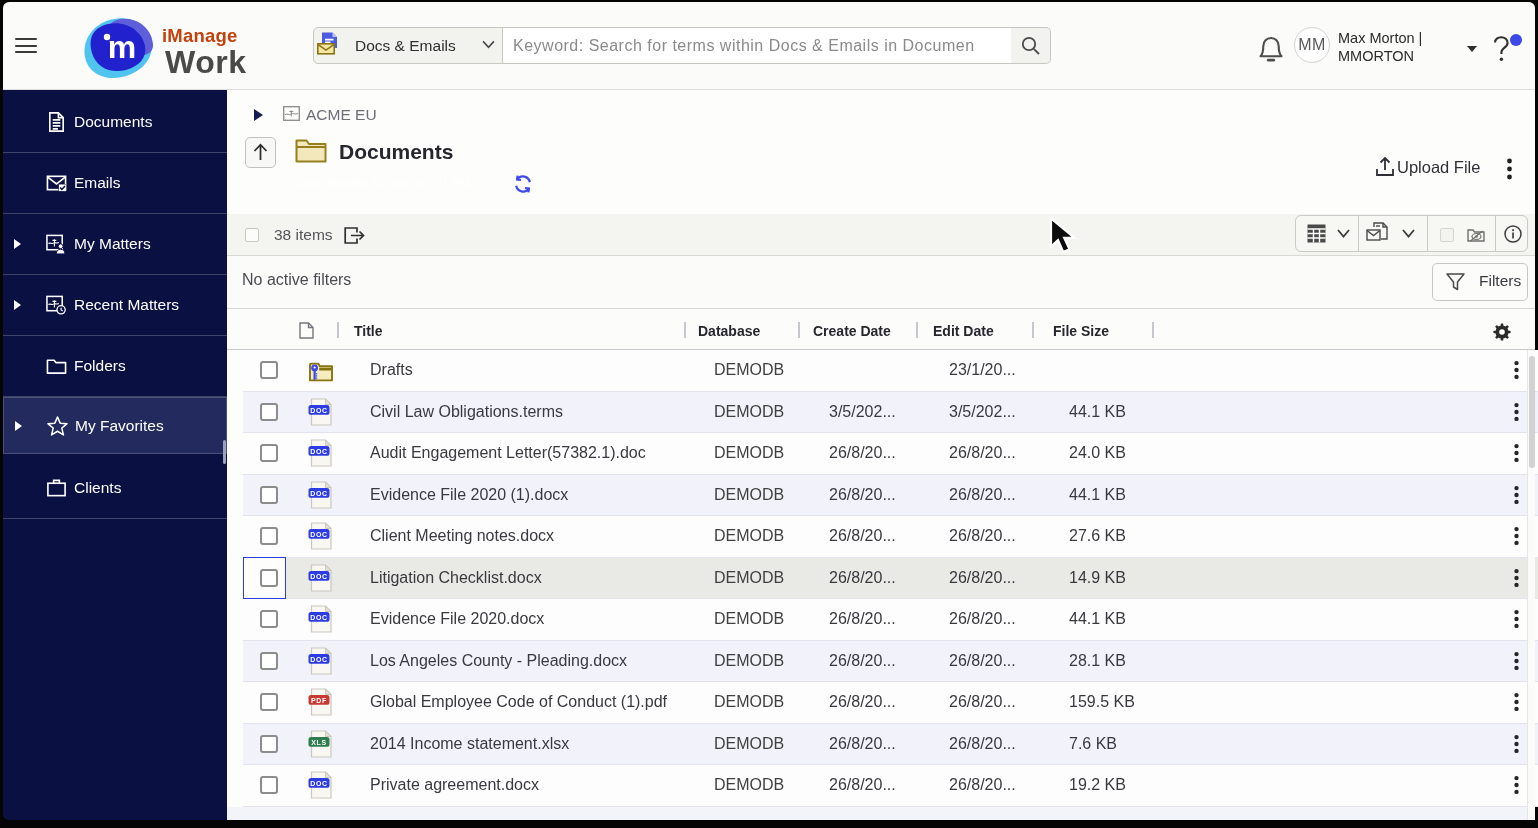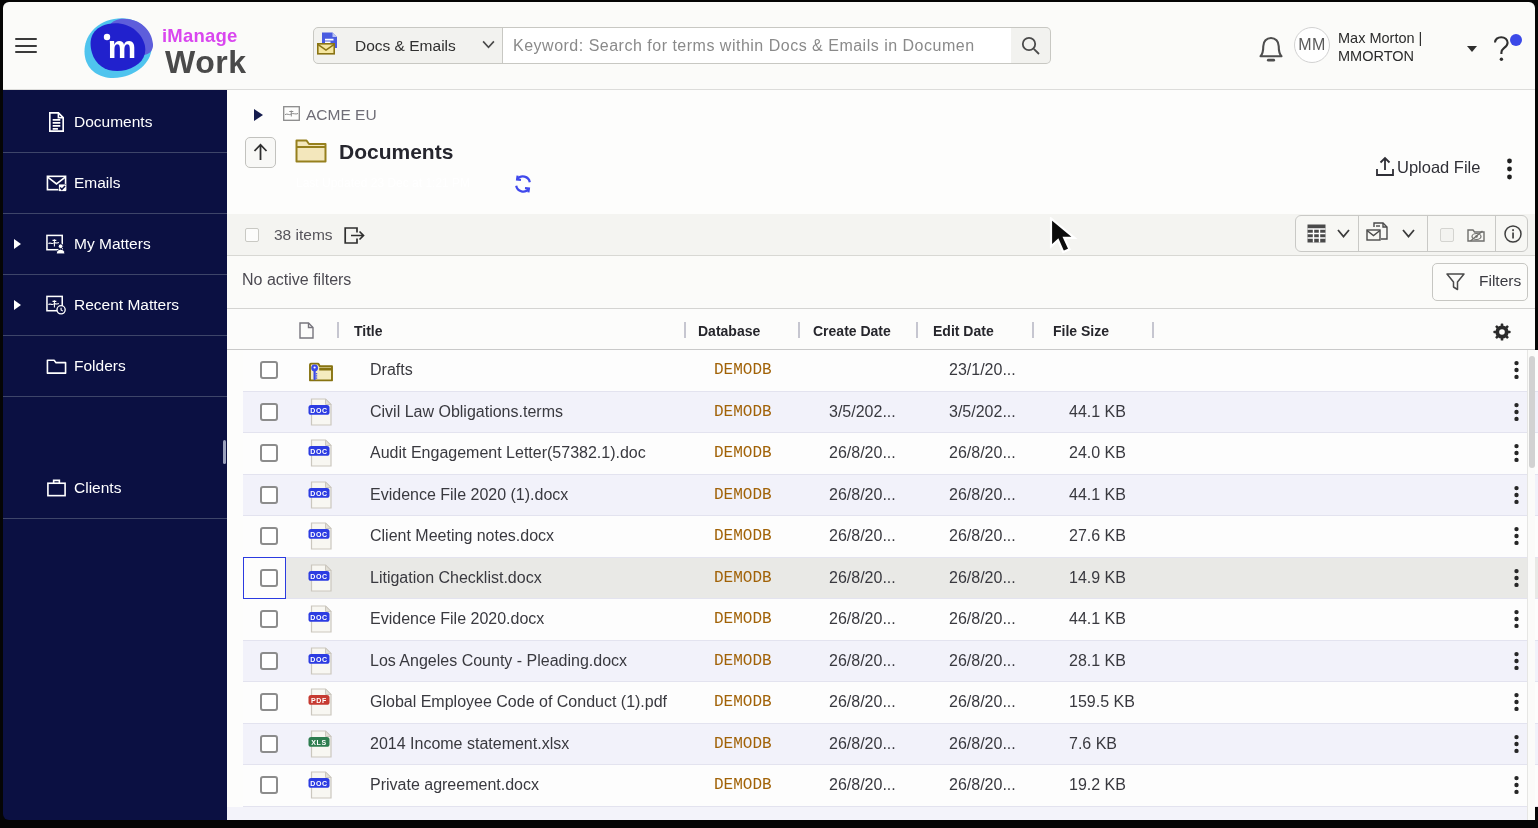--- a/index.html
+++ b/index.html
@@ -3,21 +3,21 @@
 <meta charset="utf-8">
 <style>
 * { margin:0; padding:0; box-sizing:border-box; }
 html,body { width:1538px; height:828px; overflow:hidden; }
 body { background:#050505; font-family:"Liberation Sans", sans-serif; position:relative; }
 .abs { position:absolute; }
 
 
 #header { left:3px; top:2px; width:1532px; height:88px; background:#fbfbf9; border-bottom:1px solid #dcdcda; border-radius:6px 6px 0 0; }
 .hline { position:absolute; left:15px; width:22px; height:2.4px; background:#3a3a3a; border-radius:1px; }
-#brandname { left:162px; top:25px; font-size:18.5px; font-weight:700; color:#d946ef; letter-spacing:.2px; }
+#brandname { left:162px; top:25px; font-size:18.5px; font-weight:700; color:#c2410c; letter-spacing:.2px; }
 #brandwork { left:165px; top:44px; font-size:32px; font-weight:700; color:#4a4a4a; letter-spacing:.5px; }
 
 
 #seg1 { left:313px; top:27px; width:190px; height:37px; background:#f2f2ef; border:1px solid #c8c8c3; border-radius:5px 0 0 5px; }
 #sinput { left:502px; top:27px; width:510px; height:37px; background:#fff; border:1px solid #c8c8c3; line-height:35px; padding-left:10px; font-size:16px; letter-spacing:0.5px; color:#8a8a8a; white-space:nowrap; overflow:hidden; }
 #sbtn { left:1011px; top:27px; width:40px; height:37px; background:#f2f2ef; border:1px solid #c8c8c3; border-left:none; border-radius:0 5px 5px 0; }
 #segtext { left:355px; top:37px; font-size:15.5px; color:#2f2f2f; }
 
 
 #avatar { left:1294px; top:27px; width:36px; height:36px; border:1px solid #d2d2d2; border-radius:50%; background:#fff; text-align:center; line-height:34px; font-size:16px; color:#5a5a5a; letter-spacing:.3px; }
@@ -64,21 +64,21 @@
 .hsep { position:absolute; top:322px; width:2px; height:16px; background:#c6c6d0; }
 .hlabel { position:absolute; top:323px; font-size:14px; font-weight:700; color:#26262c; }
 
 
 .row { position:absolute; left:227px; width:1300px; height:41.5px; border-bottom:1px solid #e3e3ef; background:#fdfdfd;margin-left:16px; }
 .row.lav { background:#f2f2fa; }
 .row.hov { background:#e9e9e6; }
 .rcb { position:absolute; left:17px; top:50%; transform:translateY(-50%); width:18px; height:18px; border:2px solid #8c8c8c; border-radius:3px; background:#fff; }
 .ricon { position:absolute; left:65px; top:50%; transform:translateY(-50%); }
 .rtitle { position:absolute; left:127px; top:50%; transform:translateY(-50%); font-size:16px; color:#39393f; white-space:nowrap; }
-.rdb { position:absolute; left:471px; top:50%; transform:translateY(-50%); font-size:16px; color:#a16207;font-family:Liberation Mono, monospace; }
+.rdb { position:absolute; left:471px; top:50%; transform:translateY(-50%); font-size:16px; color:#404040; }
 .rcd { position:absolute; left:586px; top:50%; transform:translateY(-50%); font-size:16px; color:#39393f; }
 .red { position:absolute; left:706px; top:50%; transform:translateY(-50%); font-size:16px; color:#39393f; }
 .rfs { position:absolute; left:826px; top:50%; transform:translateY(-50%); font-size:16px; color:#39393f; }
 .rkb { position:absolute; left:1271px; top:50%; transform:translateY(-50%); width:5px; height:19px; }
 
 
 #partialrow { left:227px; top:806.5px; width:1300px; height:13.5px; background:#f3f3fa; }
 #tscroll { left:1527px; top:350px; width:8px; height:470px; background:#fbfbf9; border-left:1px solid #e6e6e4; }
 #tthumb { left:1528.5px; top:356px; width:6px; height:112px; background:#d2d2d2; border-radius:3px; }
 svg { display:block; }
@@ -171,20 +171,27 @@
         <circle cx="15.8" cy="16" r="4.3" fill="#0b1042" stroke="#fff" stroke-width="1.4"></circle>
         <path d="M15.8 13.8 v2.4 l1.8 1.2" fill="none" stroke="#fff" stroke-width="1.2"></path>
       </svg>
     <span class="navtext">Recent Matters</span>
   </div>
   <div class="navitem" style="top:246px">
     <svg class="navicon" viewBox="0 0 22 22">
         <path d="M1.5 5 h7 l2 2.5 h10 v11 h-19 z" fill="none" stroke="#fff" stroke-width="1.7" stroke-linejoin="round"></path>
       </svg>
     <span class="navtext">Folders</span>
+  </div>
+  <div class="navitem" id="fav" style="top:307px; height:57px">
+    <div class="navtri"></div>
+    <svg class="navicon" viewBox="0 0 22 22">
+        <path d="M11 1.5 L13.8 8 L21 8.6 L15.5 13.2 L17.2 20.3 L11 16.5 L4.8 20.3 L6.5 13.2 L1 8.6 L8.2 8 Z" fill="none" stroke="#fff" stroke-width="1.6" stroke-linejoin="round"></path>
+      </svg>
+    <span class="navtext">My Favorites</span>
   </div>
   <div class="navitem" style="top:368px; height:61px">
     <svg class="navicon" viewBox="0 0 22 22">
         <rect x="2" y="6" width="18" height="13" fill="none" stroke="#fff" stroke-width="1.7"></rect>
         <path d="M8 6 v-3 h6 v3" fill="none" stroke="#fff" stroke-width="1.7"></path>
       </svg>
     <span class="navtext">Clients</span>
   </div>
 </div>
 <div class="abs" id="sbthumb"></div>

